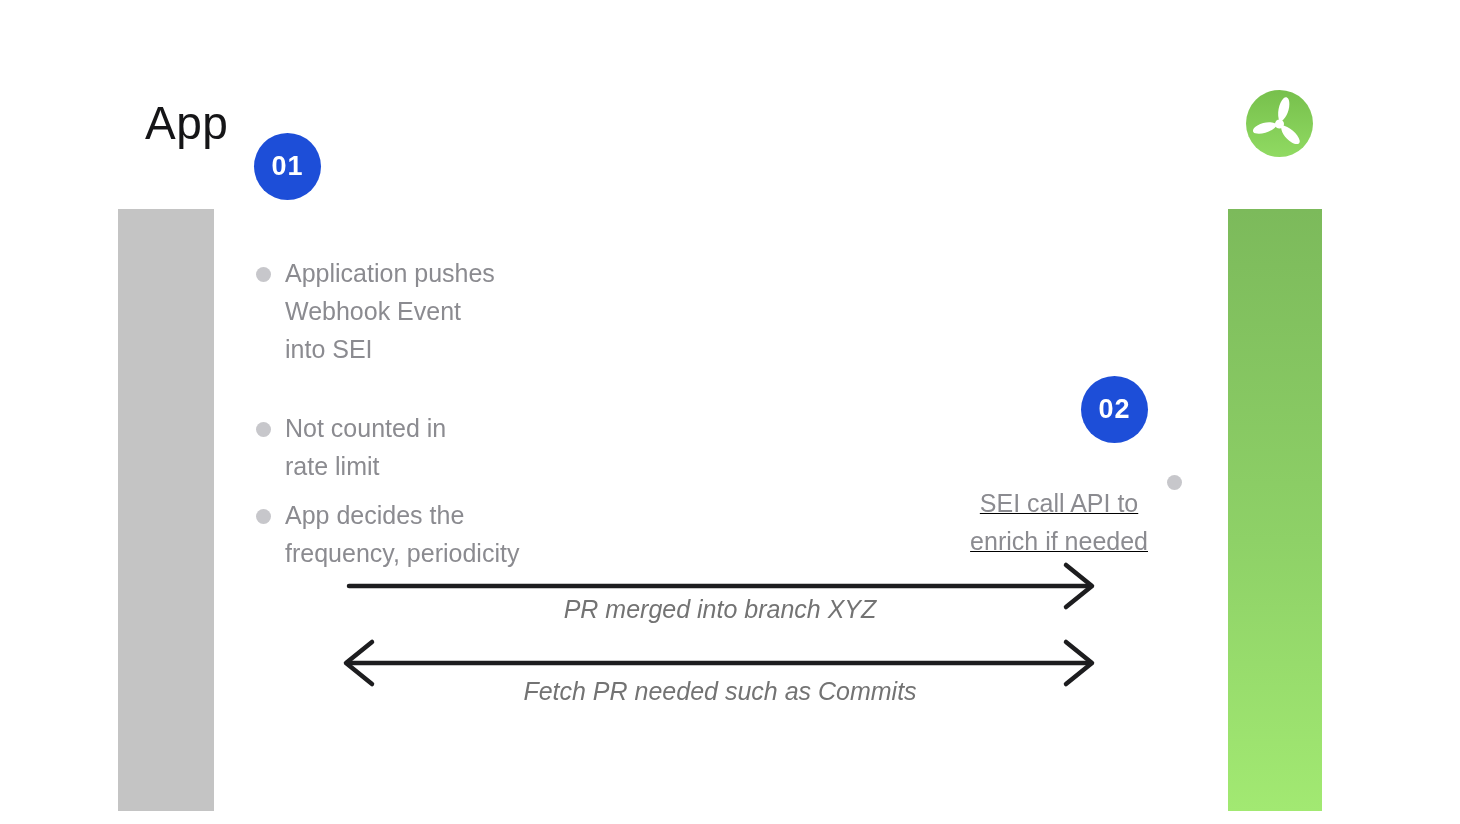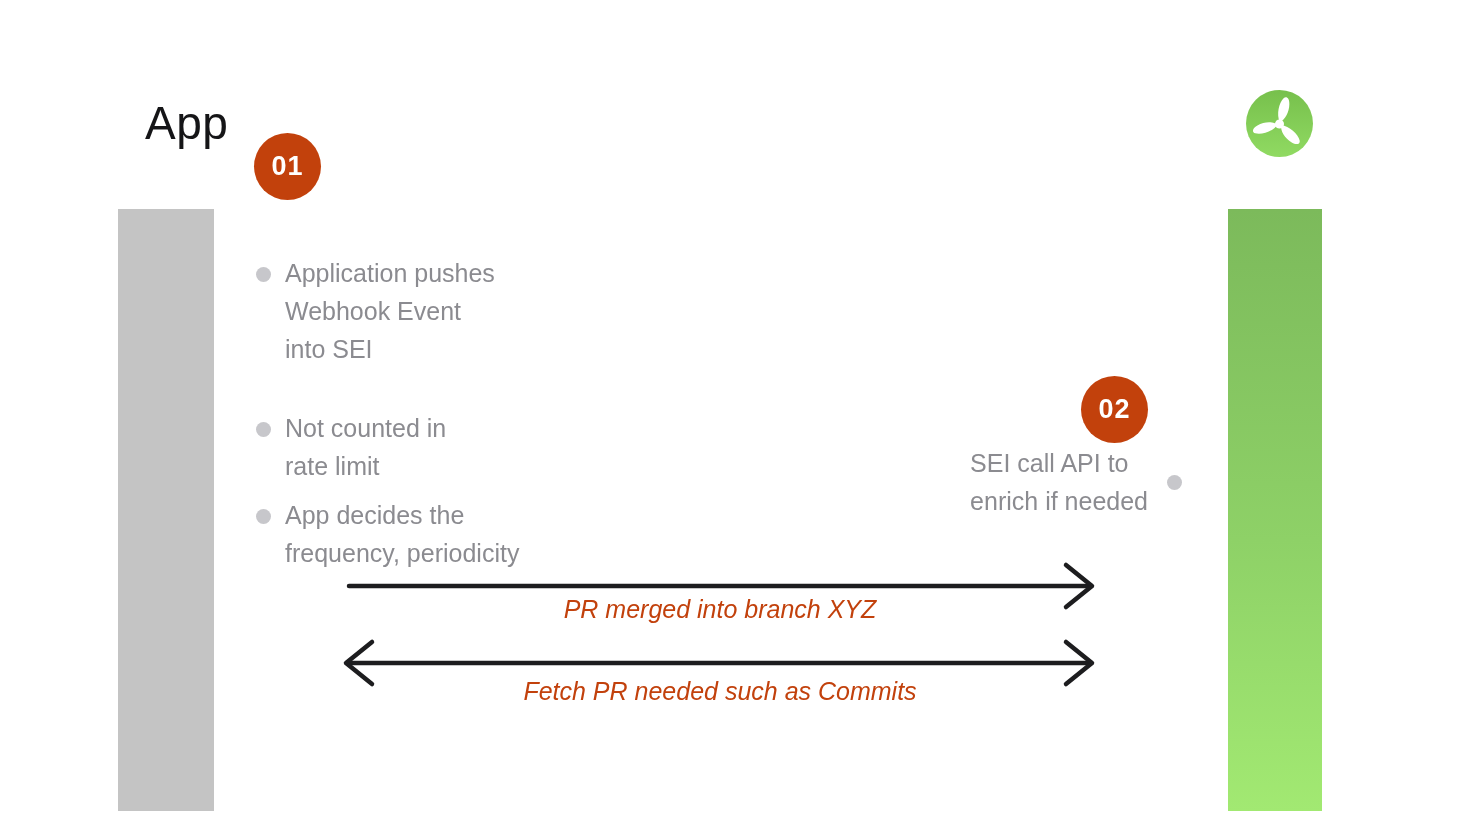--- a/index.html
+++ b/index.html
@@ -43,21 +43,21 @@
     left: 1246px;
     top: 90px;
     width: 67px;
     height: 67px;
   }
   .badge {
     position: absolute;
     width: 67px;
     height: 67px;
     border-radius: 50%;
-    background: #c2410c;
+    background: #1d4ed8;
     color: #ffffff;
     font-size: 27px;
     font-weight: bold;
     display: flex;
     align-items: center;
     justify-content: center;
     letter-spacing: 1px;
   }
   .badge-01 { left: 254px; top: 133px; }
   .badge-02 { left: 1081px; top: 376px; }
@@ -82,22 +82,23 @@
   }
   .bullet-text, .note-text {
     font-size: 25px;
     line-height: 38px;
     color: #8b8b90;
     white-space: pre-line;
   }
   .right-note {
     position: absolute;
     right: 312px;
-    top: 444px;
-    text-align: left;
+    top: 484px;
+    text-align: center;
+    text-decoration: underline;
   }
   .right-note-dot {
     position: absolute;
     left: 1167px;
     top: 475px;
     width: 15px;
     height: 15px;
     border-radius: 50%;
     background: #c7c7cb;
   }
@@ -111,21 +112,21 @@
   .arrow-forward { top: 556px; }
   .arrow-double  { top: 633px; }
   .arrow-label {
     position: absolute;
     left: 340px;
     width: 760px;
     text-align: center;
     font-size: 25px;
     line-height: 30px;
     font-style: italic;
-    color: #c2410c;
+    color: #737373;
   }
   .arrow-label-1 { top: 594px; }
   .arrow-label-2 { top: 676px; }
 </style>
 </head>
 <body>
 
 <div class="canvas">
 
   <div class="page-title">App</div>

